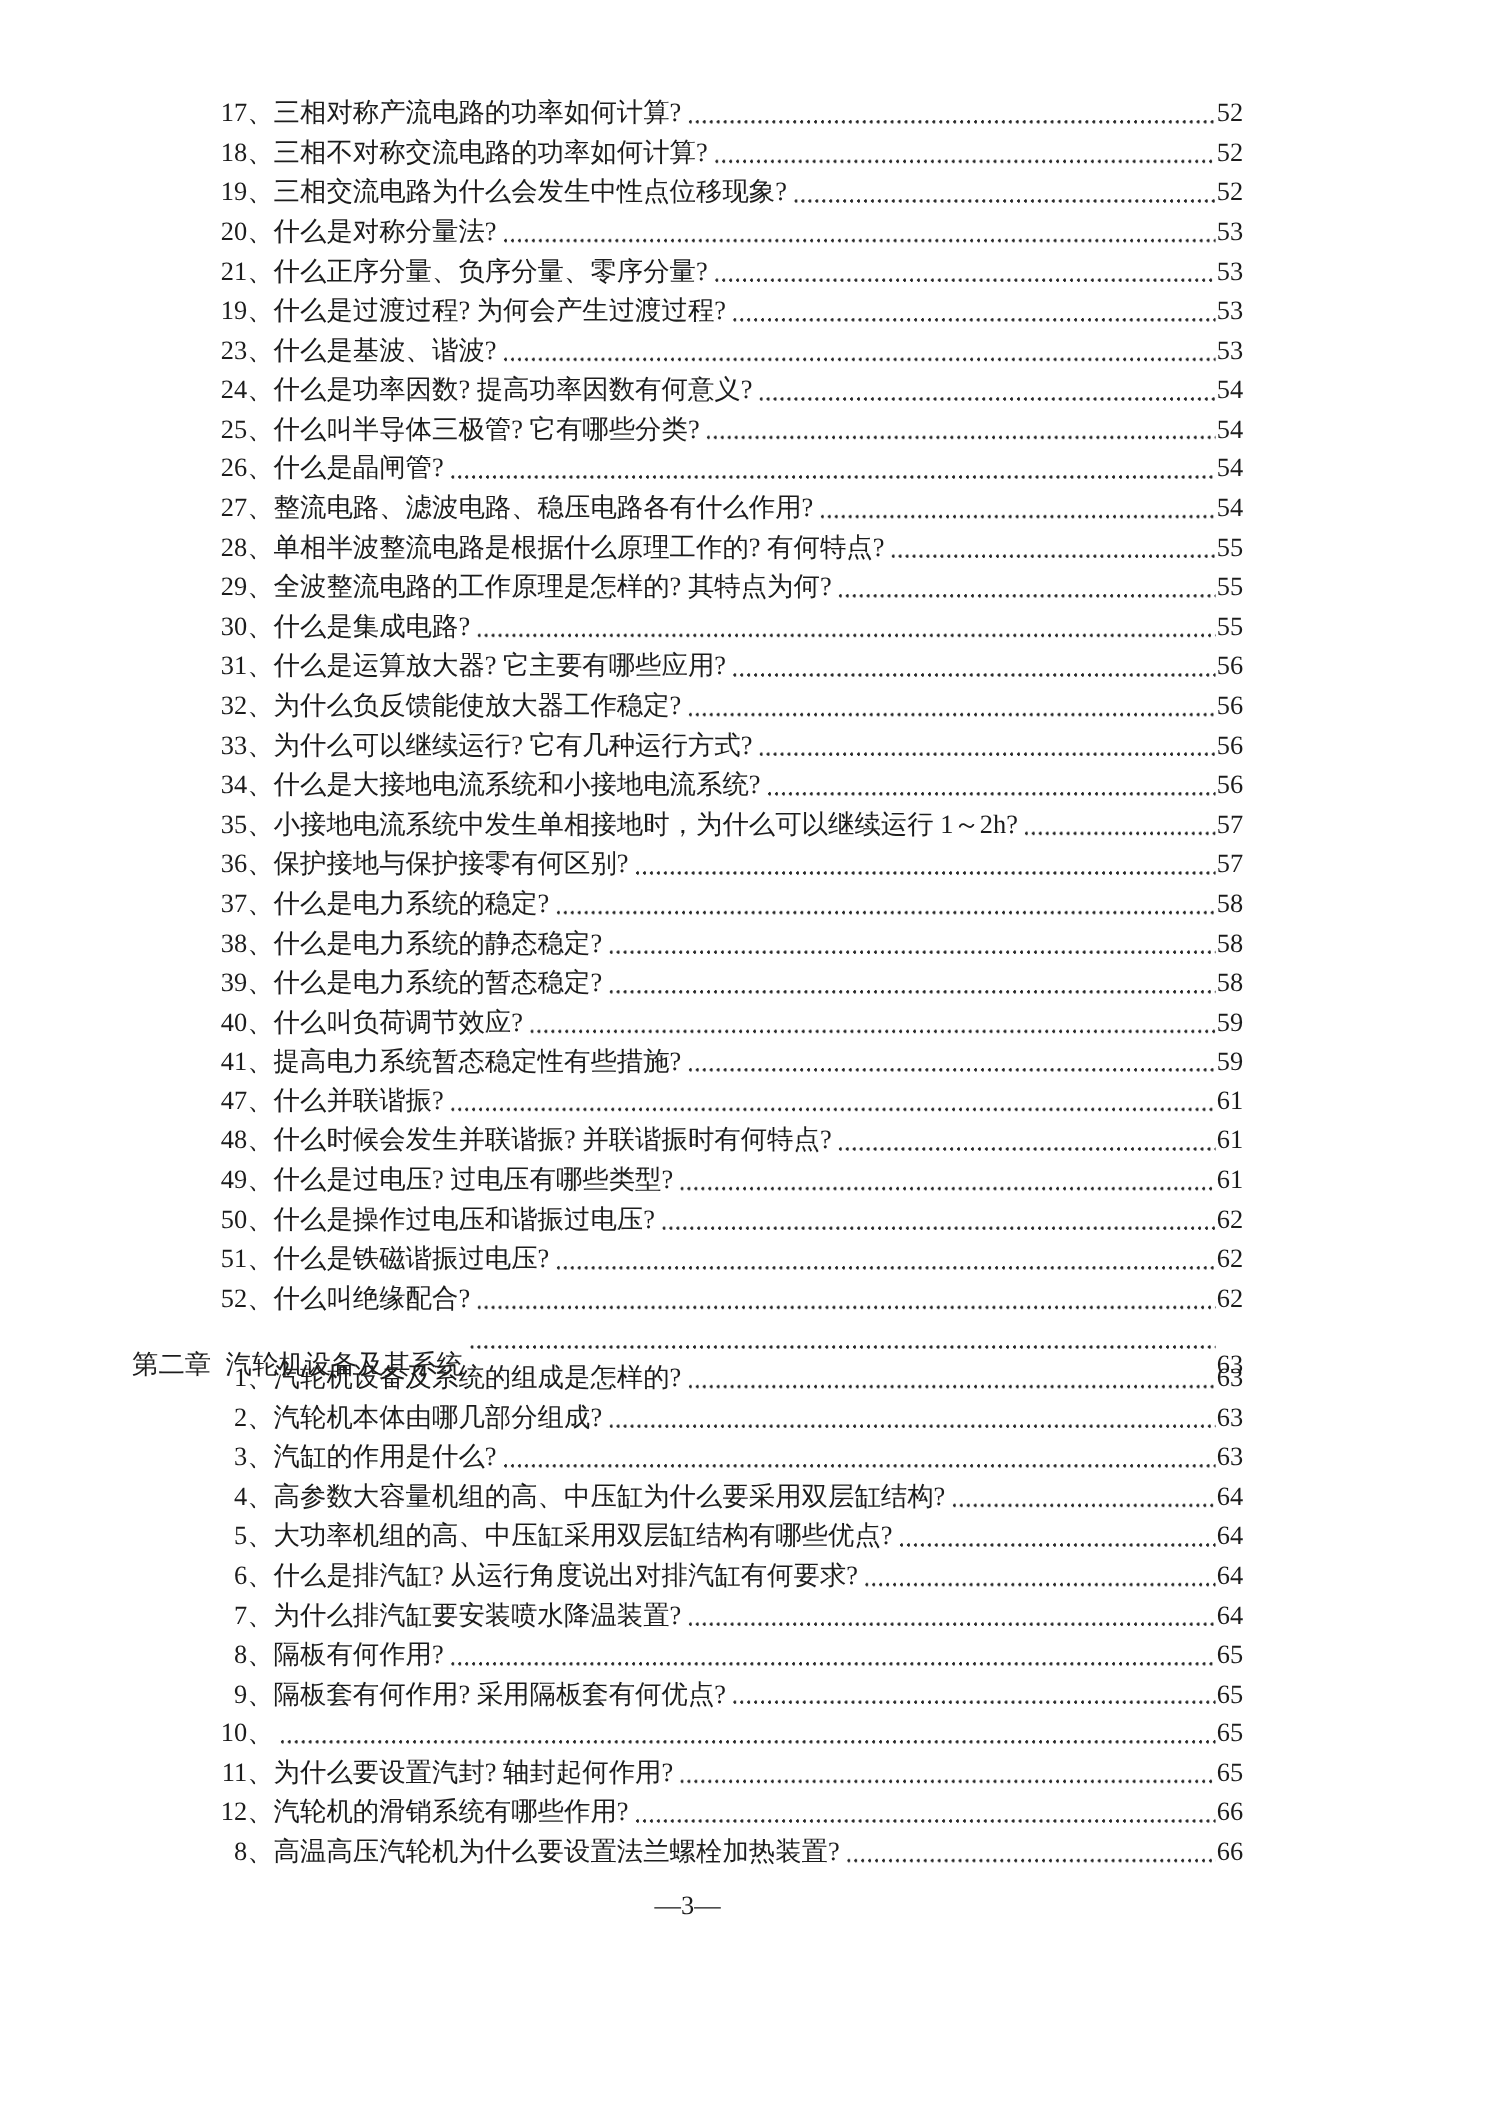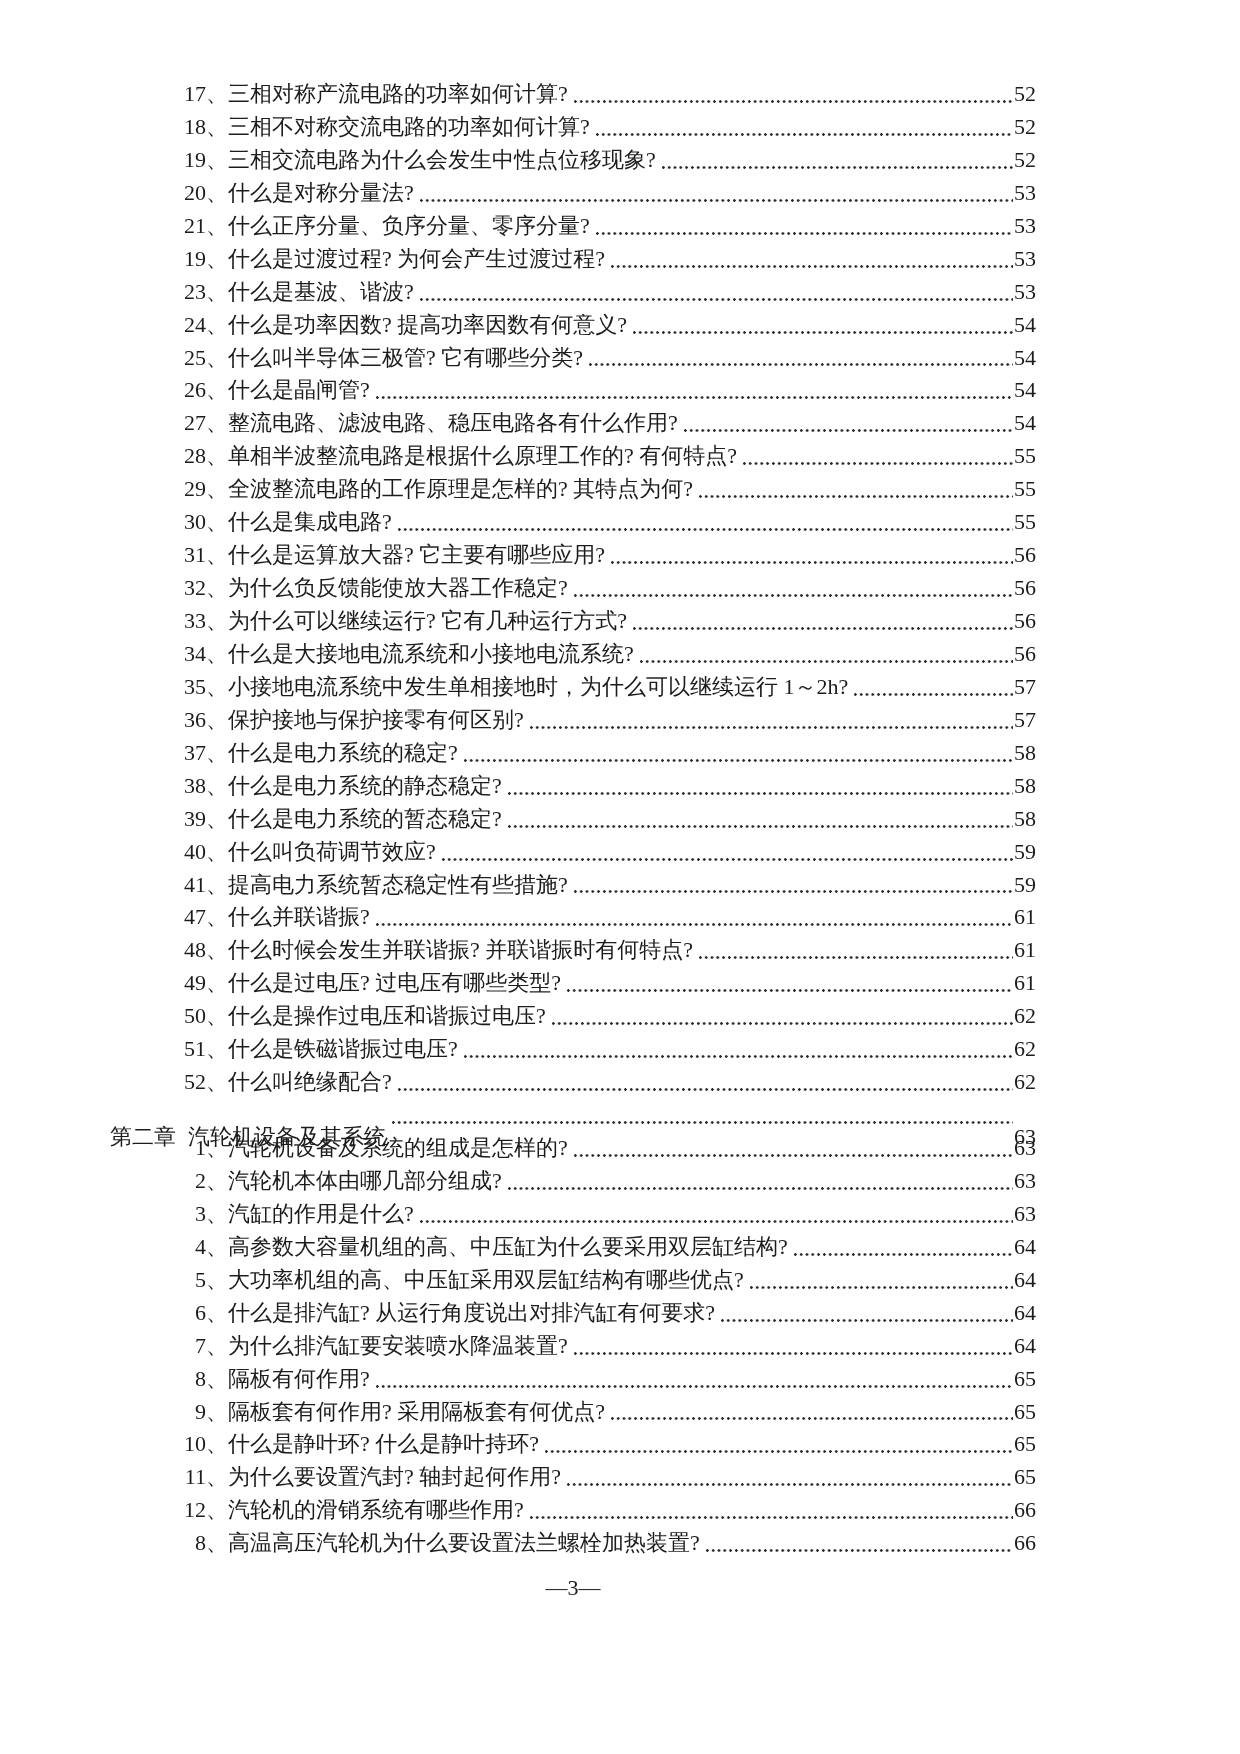--- a/index.html
+++ b/index.html
@@ -314,21 +314,20 @@
     <span class="pg">65</span>
   </div>
       <div class="row item">
     <span class="num">9、</span>
     <span class="title">隔板套有何作用? 采用隔板套有何优点?</span>
     <span class="dots"></span>
     <span class="pg">65</span>
   </div>
       <div class="row item">
     <span class="num">10、</span>
-    <span class="title">什么是静叶环? 什么是静叶持环?</span>
     <span class="dots"></span>
     <span class="pg">65</span>
   </div>
       <div class="row item">
     <span class="num">11、</span>
     <span class="title">为什么要设置汽封? 轴封起何作用?</span>
     <span class="dots"></span>
     <span class="pg">65</span>
   </div>
       <div class="row item">

